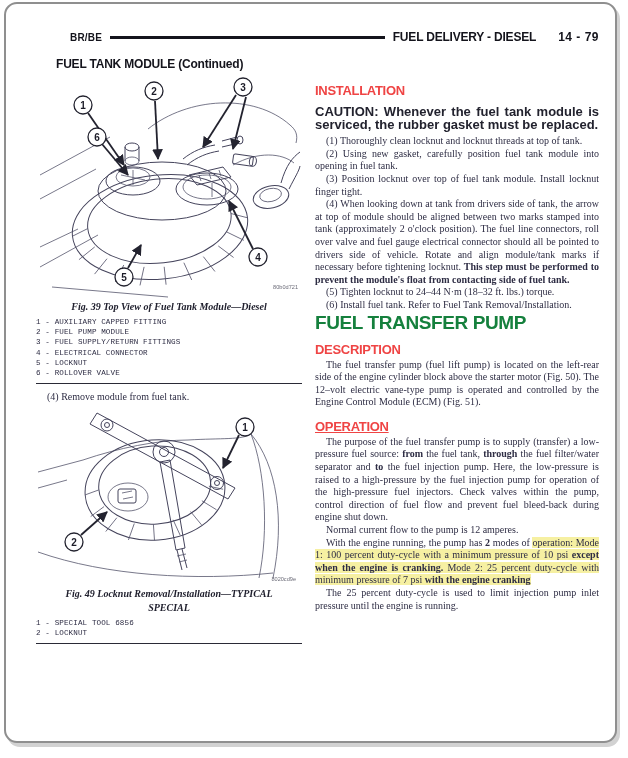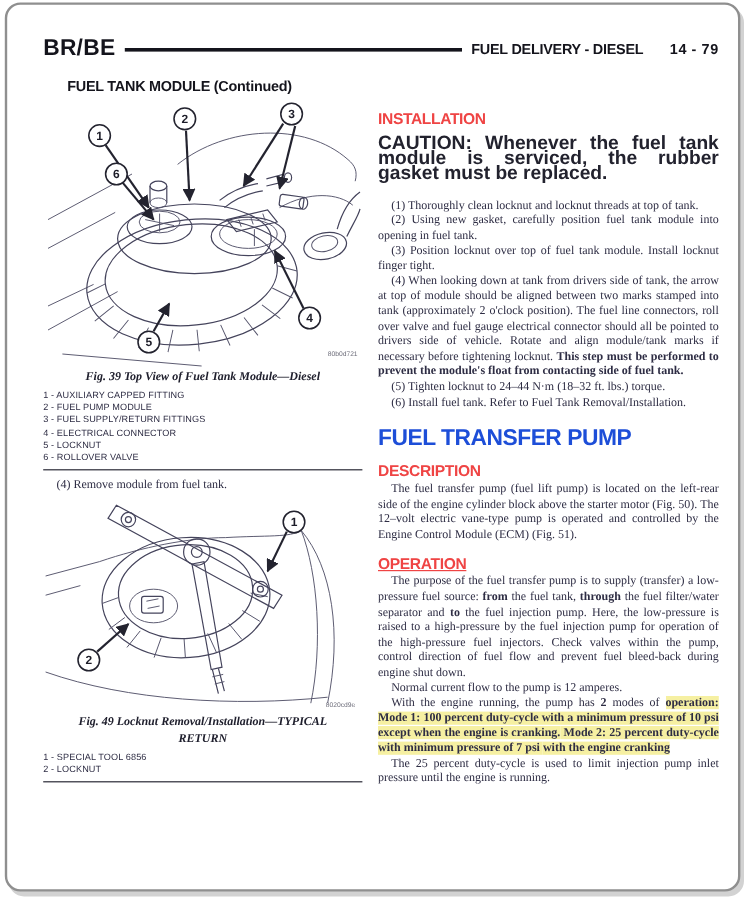--- a/index.html
+++ b/index.html
@@ -4,51 +4,51 @@
 <style>
   html,body{margin:0;padding:0;}
   body{width:628px;height:758px;background:#ffffff;position:relative;overflow:hidden;
        font-family:"Liberation Serif",serif;}
   .page{position:absolute;left:4px;top:2px;width:609px;height:737px;background:#fff;
         border:2px solid #8f8f8f;border-radius:13px;box-shadow:3px 4px 0 #d2d2d2;overflow:hidden;}
   .inner{padding:26px 16px 0 30px;}
   
   .hdr{display:flex;align-items:center;font-family:"Liberation Sans",sans-serif;
        font-weight:bold;color:#14141c;}
-  .hdr-model{font-size:19px;letter-spacing:.2px;}
+  .hdr-model{font-size:10px;letter-spacing:.2px;margin-left:34px;}
   .hdr-rule{flex:1;height:3px;background:#14141c;margin:1px 8px 0 8px;}
   .hdr-section{font-size:12px;letter-spacing:-.2px;}
   .hdr-page{font-size:12px;margin-left:22px;letter-spacing:.5px;}
   .continued{font-family:"Liberation Sans",sans-serif;font-weight:bold;font-size:12px;
              color:#14141c;margin-top:13px;letter-spacing:-.2px;padding-left:20px;}
   
   .cols{display:flex;gap:13px;margin-top:4px;}
   .col-l{width:266px;flex:none;}
   .col-r{flex:1;min-width:0;}
   
   .p{font-size:10px;line-height:12.6px;text-align:justify;color:var(--body,#2e2d44);
      margin:0;text-indent:11px;}
   .p + .p{margin-top:0;}
   .b{font-weight:bold;}
-  .hl{background:var(--hl,#f6f0a2);font-weight:bold;}
+  .hl{background:var(--hl,#f6f0a2);}
   
   .fig{display:block;}
   .fig svg{display:block;}
   .caption{font-family:"Liberation Serif",serif;font-style:italic;font-weight:bold;
            font-size:10px;line-height:12px;text-align:center;color:#20202e;margin:2px 0 4px;}
-  .legend{font-family:Liberation Sans, sans-serif;font-size:7.6px;line-height:10.2px;
+  .legend{font-family:Liberation Mono, monospace;font-size:7.6px;line-height:10.2px;
           color:#2e2d44;letter-spacing:.1px;}
   .rule{border-bottom:1.6px solid #2a2a36;margin:5px 0 7px;}
   
   .h-sec{font-family:"Liberation Sans",sans-serif;font-weight:bold;font-size:13px;
          color:#ef4444;letter-spacing:-.3px;margin:0 0 8px;}
   .h-big{font-family:"Liberation Sans",sans-serif;font-weight:bold;font-size:19px;
-         color:#1d4ed8;letter-spacing:-.4px;margin:13px 0 8px;}
-  .caution{font-family:"Liberation Sans",sans-serif;font-weight:bold;font-size:16px;
-           line-height:12.6px;text-align:justify;color:#22222e;margin:0 0 14px;}
+         color:#15803d;letter-spacing:-.4px;margin:0 0 8px;}
+  .caution{font-family:"Liberation Sans",sans-serif;font-weight:bold;font-size:13px;
+           line-height:12.6px;text-align:justify;color:#22222e;margin:0 0 4px;}
   .gap-s{height:6px;} .gap-m{height:10px;}
   svg .ln{stroke:#45445c;stroke-width:1;fill:none;}
   svg .thin{stroke:#56556c;stroke-width:.8;fill:none;}
   svg .co{fill:#fff;stroke:#23232f;stroke-width:1.3;}
   svg .cot{font-family:"Liberation Sans",sans-serif;font-size:10px;font-weight:bold;
            fill:#1c1c28;text-anchor:middle;}
   svg .arrow{stroke:#23232f;stroke-width:1.8;fill:none;}
   svg .code{font-family:"Liberation Sans",sans-serif;font-size:5.6px;fill:#6b6b78;text-anchor:end;}
 </style>
 </head>
@@ -220,21 +220,21 @@
               </g>
             <g>
                 <circle class="co" cx="38" cy="132" r="9"></circle>
                 <text class="cot" x="38" y="135.5">2</text>
               </g>
             <text class="code" x="260" y="171">8020cd9e</text>
           </svg>
         </div>
 
         <div class="caption" style="margin-bottom:0;">Fig. 49 Locknut Removal/Installation—TYPICAL</div>
-        <div class="caption">RETURN</div>
+        <div class="caption">SPECIAL</div>
         <div class="legend">
             <div>1 - SPECIAL TOOL 6856</div>
             <div>2 - LOCKNUT</div>
           </div>
         <div class="rule"></div>
       </div>
 
       <div class="col-r">
         <div style="height:8px;"></div>
         <div class="h-sec">INSTALLATION</div>

